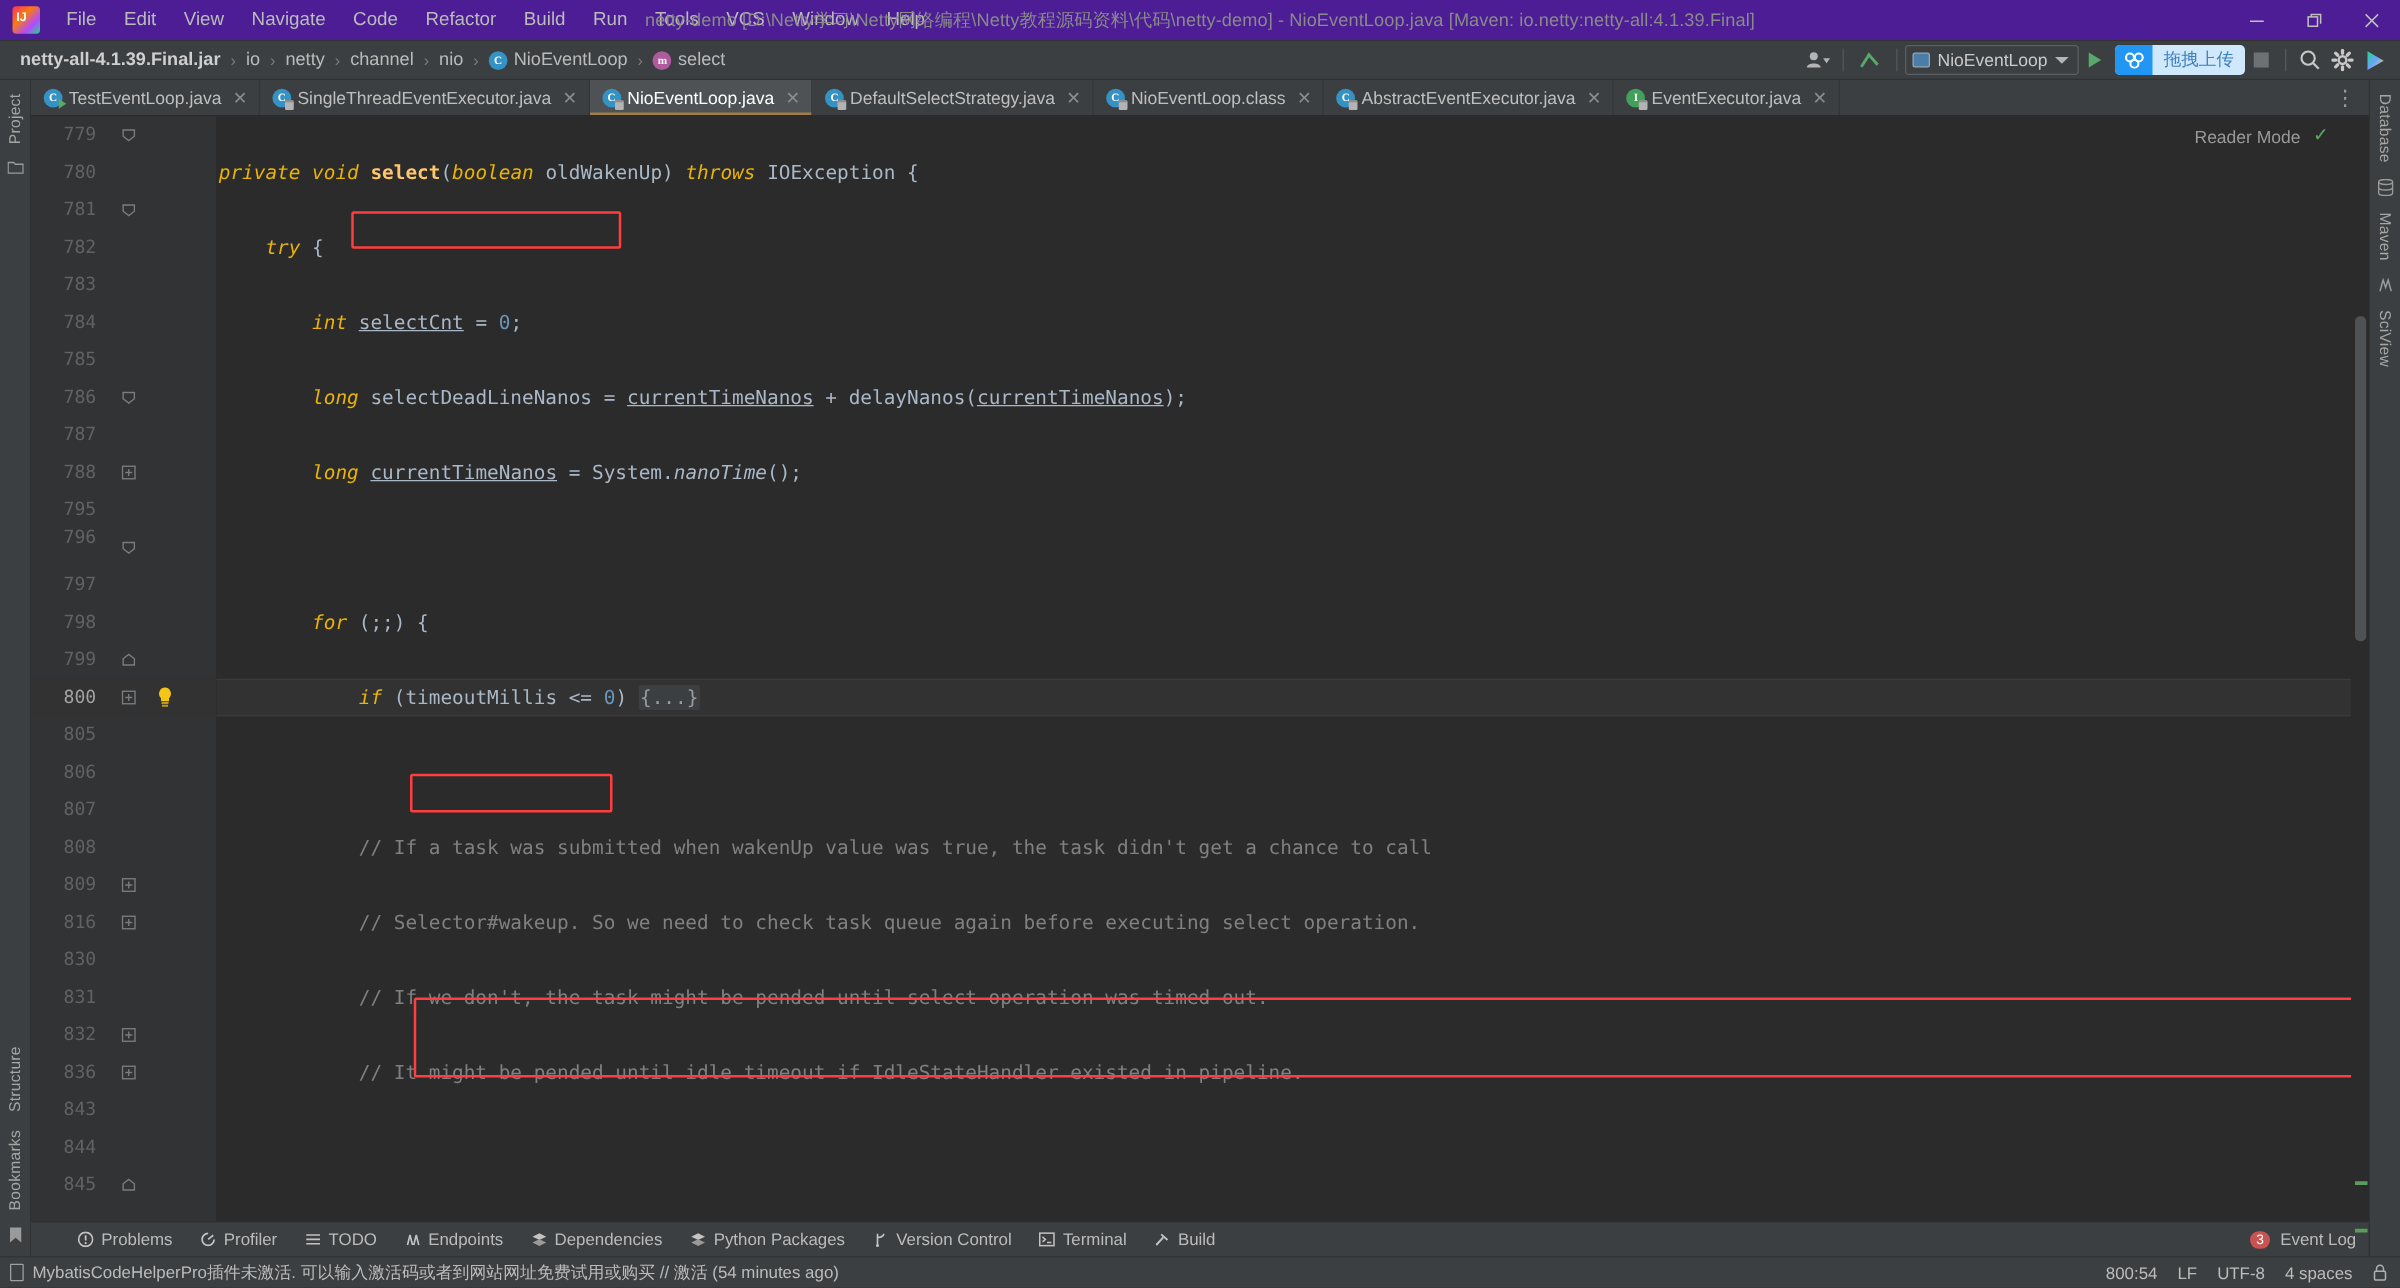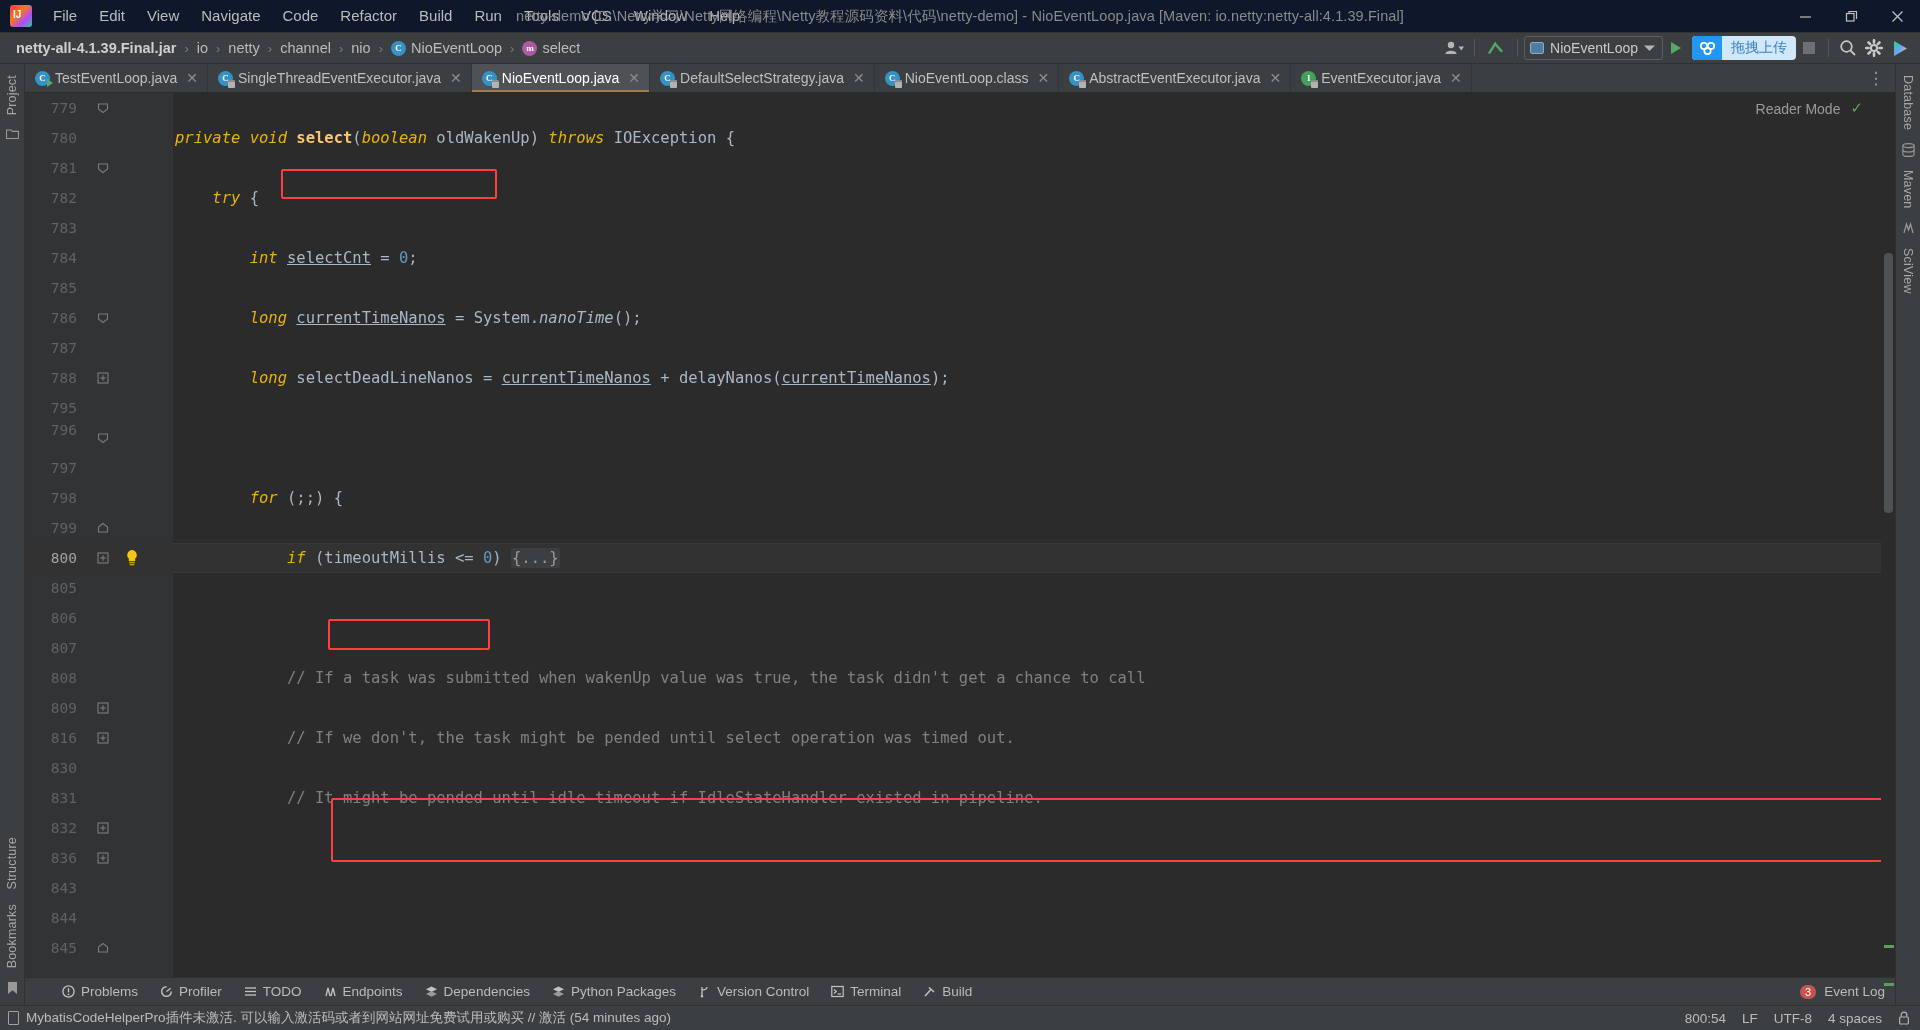--- a/index.html
+++ b/index.html
@@ -7,21 +7,21 @@
     width: 1920px; height: 1030px;
     background: #3c3f41;
     font-family: "Liberation Sans", sans-serif;
     overflow: hidden;
     -webkit-font-smoothing: antialiased;
   }
   #app { width: 1920px; height: 1030px; display: flex; flex-direction: column; background:#3c3f41; }
 
   
   .titlebar {
-    height: 33px; background: #0f172a; display: flex; align-items: center;
+    height: 33px; background: #4c1d95; display: flex; align-items: center;
     flex: 0 0 33px; position: relative; border-bottom: 1px solid #323232;
   }
   .ij-logo {
     width: 22px; height: 22px; margin-left: 10px; margin-right: 10px;
     border-radius: 3px; position: relative; overflow: hidden;
     background: linear-gradient(135deg,#fe315d 0%,#f97a12 38%,#b24aff 70%,#21d789 100%);
     flex: 0 0 22px;
   }
   .ij-logo::after {
     content:"IJ"; position:absolute; left:3px; top:4px; font-size:10px;
@@ -572,27 +572,28 @@
               </div>
             </div>
         </div>
 
         <div class="codepane">
           <div class="curline-bg" style="top:450px;"></div>
           <div class="codeinner">
 <div class="row"><span class="kw">private</span> <span class="kw">void</span> <span class="methb">select</span><span class="plain">(</span><span class="kw">boolean</span> <span class="plain">oldWakenUp)</span> <span class="kw">throws</span> <span class="plain">IOException {</span></div>
 <div class="row"><span class="plain">    </span><span class="kw">try</span><span class="plain"> {</span></div>
 <div class="row"><span class="plain">        </span><span class="kw">int</span> <span class="loc">selectCnt</span><span class="plain"> = </span><span class="num">0</span><span class="plain">;</span></div>
+<div class="row"><span class="plain">        </span><span class="kw">long</span><span class="plain"> selectDeadLineNanos = </span><span class="loc">currentTimeNanos</span><span class="plain"> + delayNanos(</span><span class="loc">currentTimeNanos</span><span class="plain">);</span></div>
 <div class="row"><span class="plain">        </span><span class="kw">long</span> <span class="loc">currentTimeNanos</span><span class="plain"> = System.</span><span class="ital">nanoTime</span><span class="plain">();</span></div>
-<div class="row"><span class="plain">        </span><span class="kw">long</span><span class="plain"> selectDeadLineNanos = </span><span class="loc">currentTimeNanos</span><span class="plain"> + delayNanos(</span><span class="loc">currentTimeNanos</span><span class="plain">);</span></div>
 <div class="row"></div>
 <div class="row"><span class="plain">        </span><span class="kw">for</span><span class="plain"> (;;) {</span></div>
 <div class="row"><span class="plain">            </span><span class="kw">if</span><span class="plain"> (timeoutMillis &lt;= </span><span class="num">0</span><span class="plain">) </span><span class="fold-ph">{...}</span></div>
 <div class="row"></div>
 <div class="row"><span class="cmt">            // If a task was submitted when wakenUp value was true, the task didn't get a chance to call</span></div>
+<div class="row"><span class="cmt">            // Selector#wakeup. So we need to check task queue again before executing select operation.</span></div>
 <div class="row"><span class="cmt">            // If we don't, the task might be pended until select operation was timed out.</span></div>
 <div class="row"><span class="cmt">            // It might be pended until idle timeout if IdleStateHandler existed in pipeline.</span></div>
 
 
 
 
 
 
 
 

